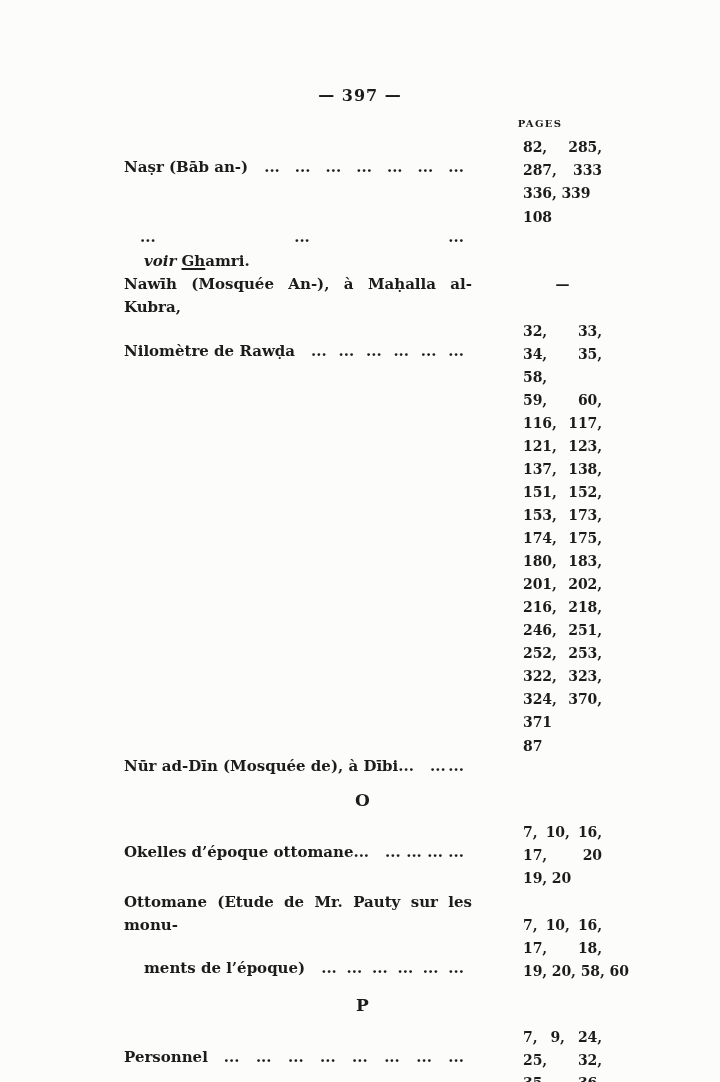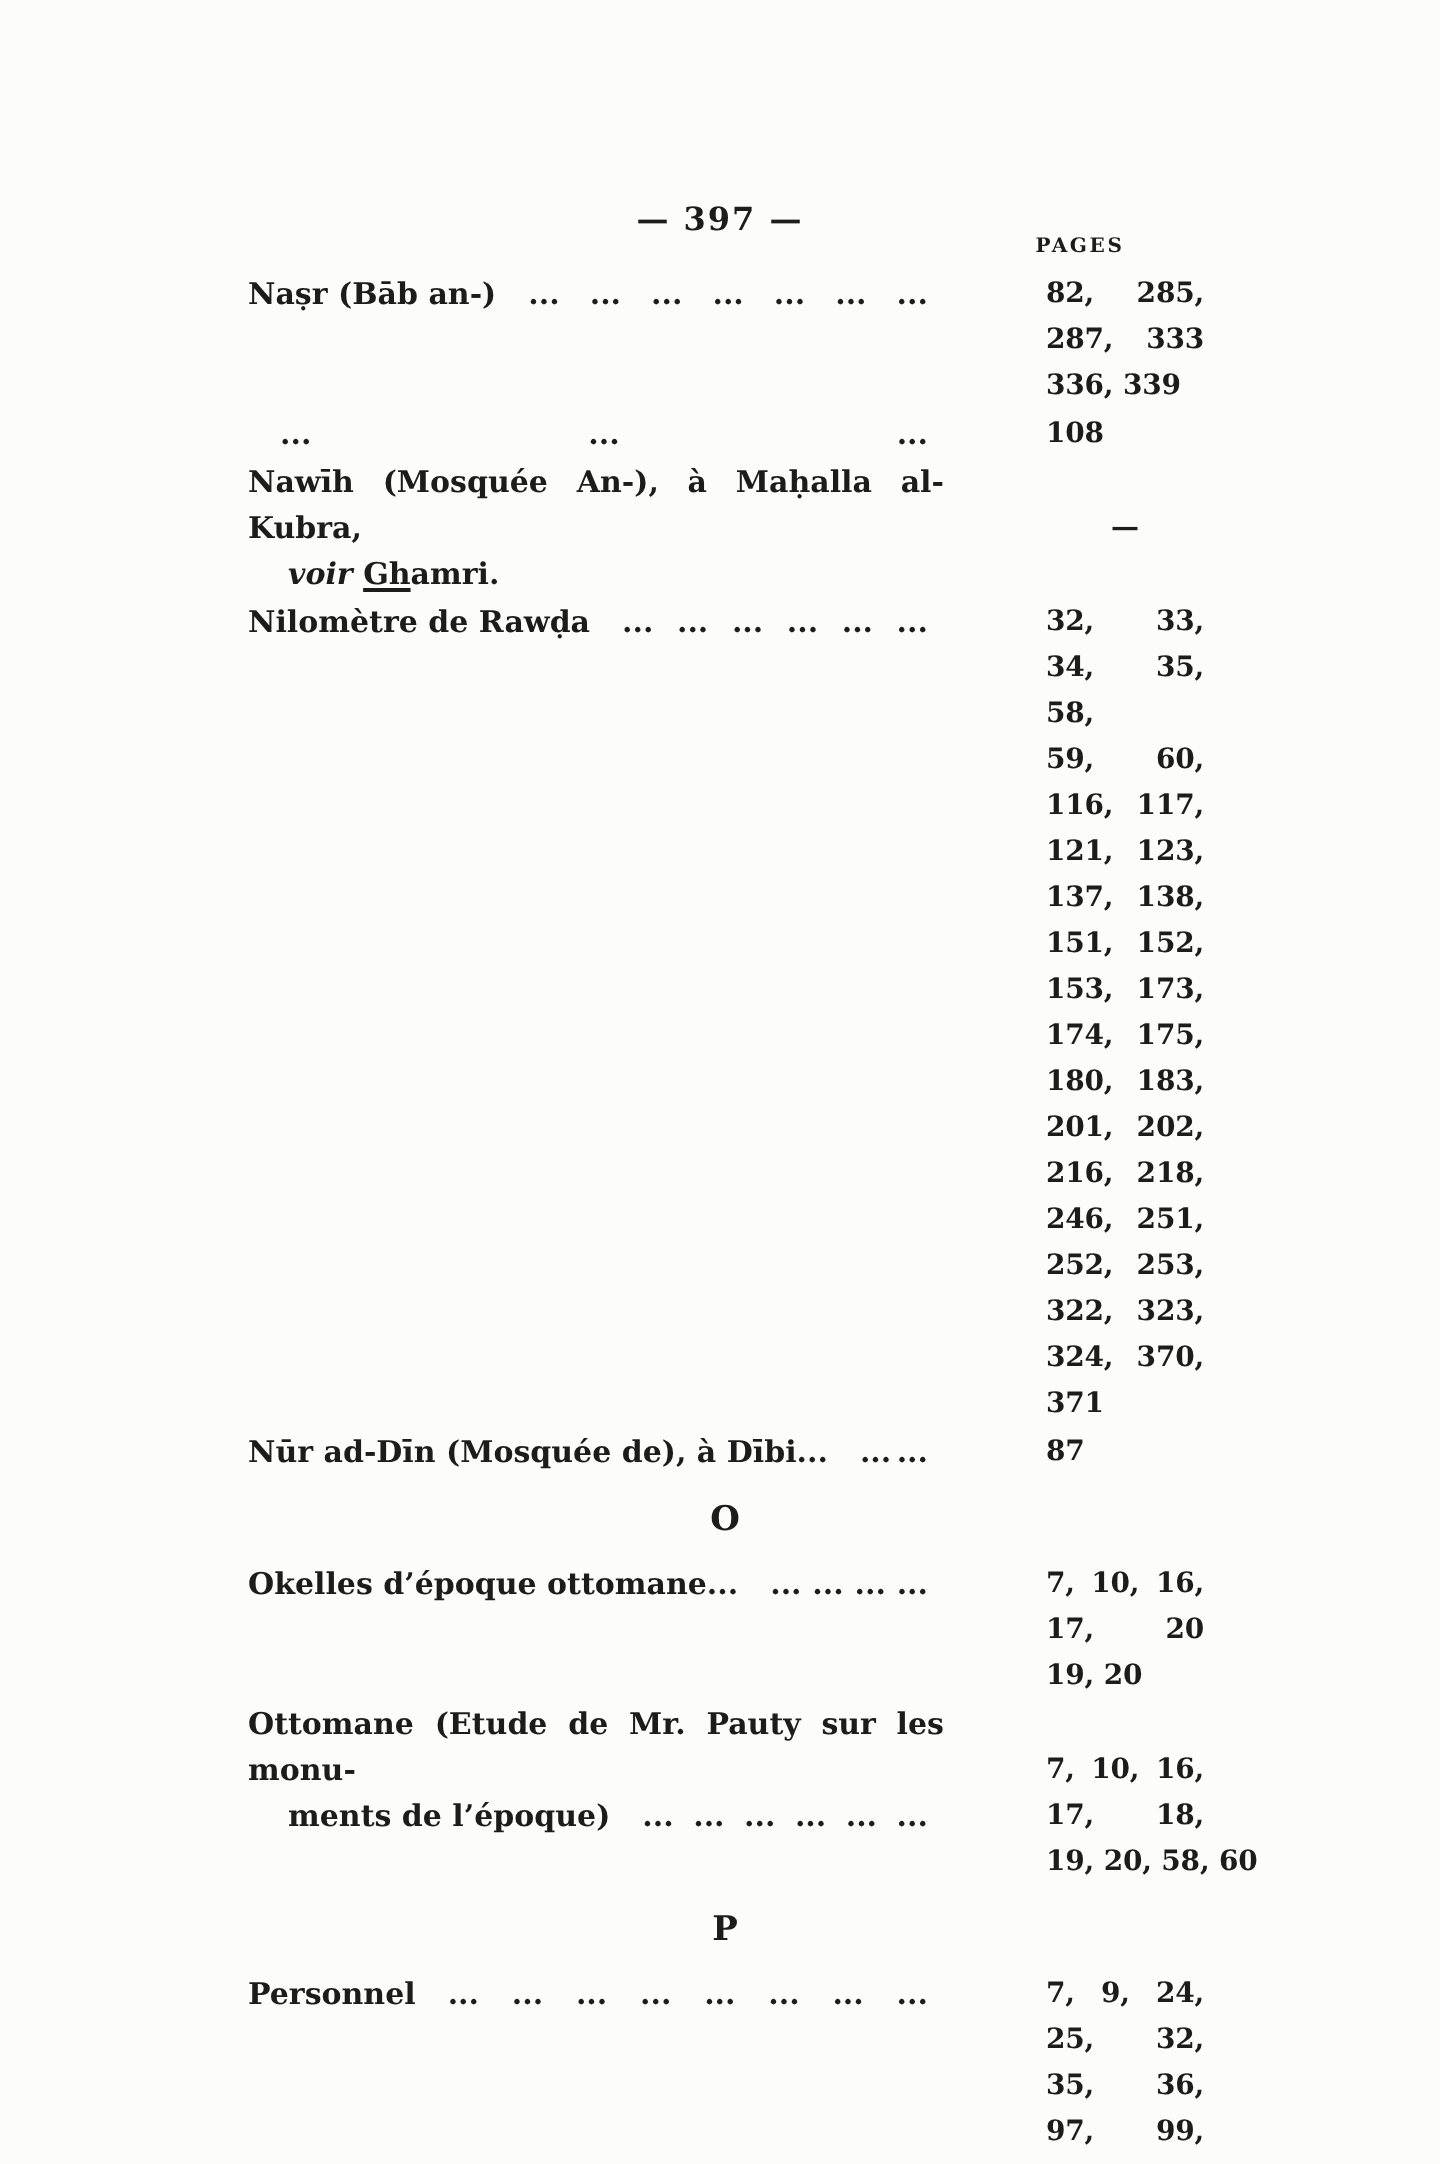--- a/index.html
+++ b/index.html
@@ -7,35 +7,35 @@
     position:relative;
     width:720px;height:1082px;
     margin:0 auto;
     background:#fcfcfa;
     color:#1c1c1c;
     font-family:"DejaVu Serif", serif;
     font-weight:bold;
     overflow:hidden;
   }
   .pageno{
-    position:absolute;top:100px;left:0;width:100%;
+    position:absolute;top:86px;left:0;width:100%;
     text-align:center;font-size:16px;letter-spacing:1px;
   }
   .content{position:absolute;left:124px;top:118px;width:478px;}
   .colhead-row{display:flex;}
   .colhead-spacer{flex:1;}
   .colhead{
     width:124px;text-align:center;
     font-size:10px;letter-spacing:1.3px;
     padding-bottom:7px;
   }
   .entry{display:flex;align-items:flex-start;margin-bottom:1px;}
   .left{flex:1;min-width:0;padding-right:6px;font-size:15px;line-height:23px;}
   .line{line-height:23px;}
-  .flexline{display:flex;align-items:baseline;}
+  .flexline{display:flex;align-items:baseline;margin-top:20px;}
   .lbl{white-space:nowrap;}
   .jl{text-align:justify;text-align-last:justify;}
   .jl .lbl{white-space:normal;}
   .indent{padding-left:20px;}
   .leaders{
     flex:1;display:flex;justify-content:space-between;
     margin-left:16px;margin-right:8px;
     min-width:0;overflow:hidden;
   }
   .grp{flex:none;}
@@ -90,22 +90,22 @@
                 <span class="grp">...</span>
               </span>
             </div>
           </div>
           <div class="pages">
             <div class="pline">108</div>
           </div>
         </div>
         <div class="entry">
           <div class="left">
+            <div class="line indent note"><span class="it">voir</span> <span class="ul">Gh</span><span>amri.</span></div>
             <div class="line jl"><span class="lbl">Nawīh (Mosquée An-), à Maḥalla al-Kubra,</span></div>
-            <div class="line indent note"><span class="it">voir</span> <span class="ul">Gh</span><span>amri.</span></div>
           </div>
           <div class="pages" style="padding-top: 23px;">
             <div class="pline dash">—</div>
           </div>
         </div>
         <div class="entry">
           <div class="left">
             <div class="line flexline">
               <span class="lbl">Nilomètre de Rawḍa</span>
               <span class="leaders">

